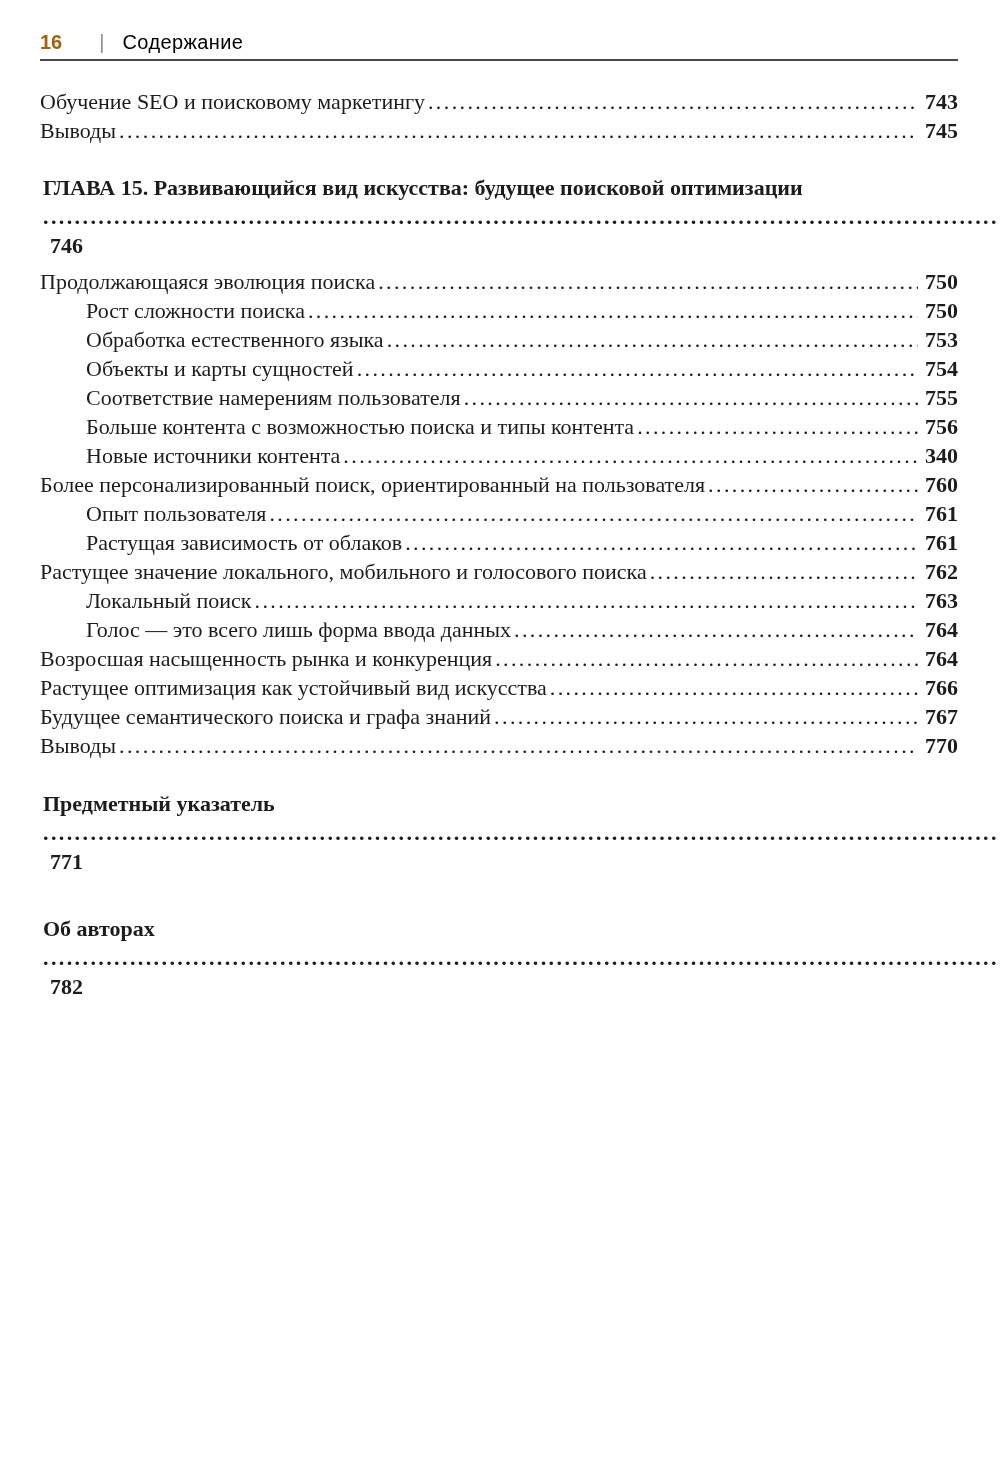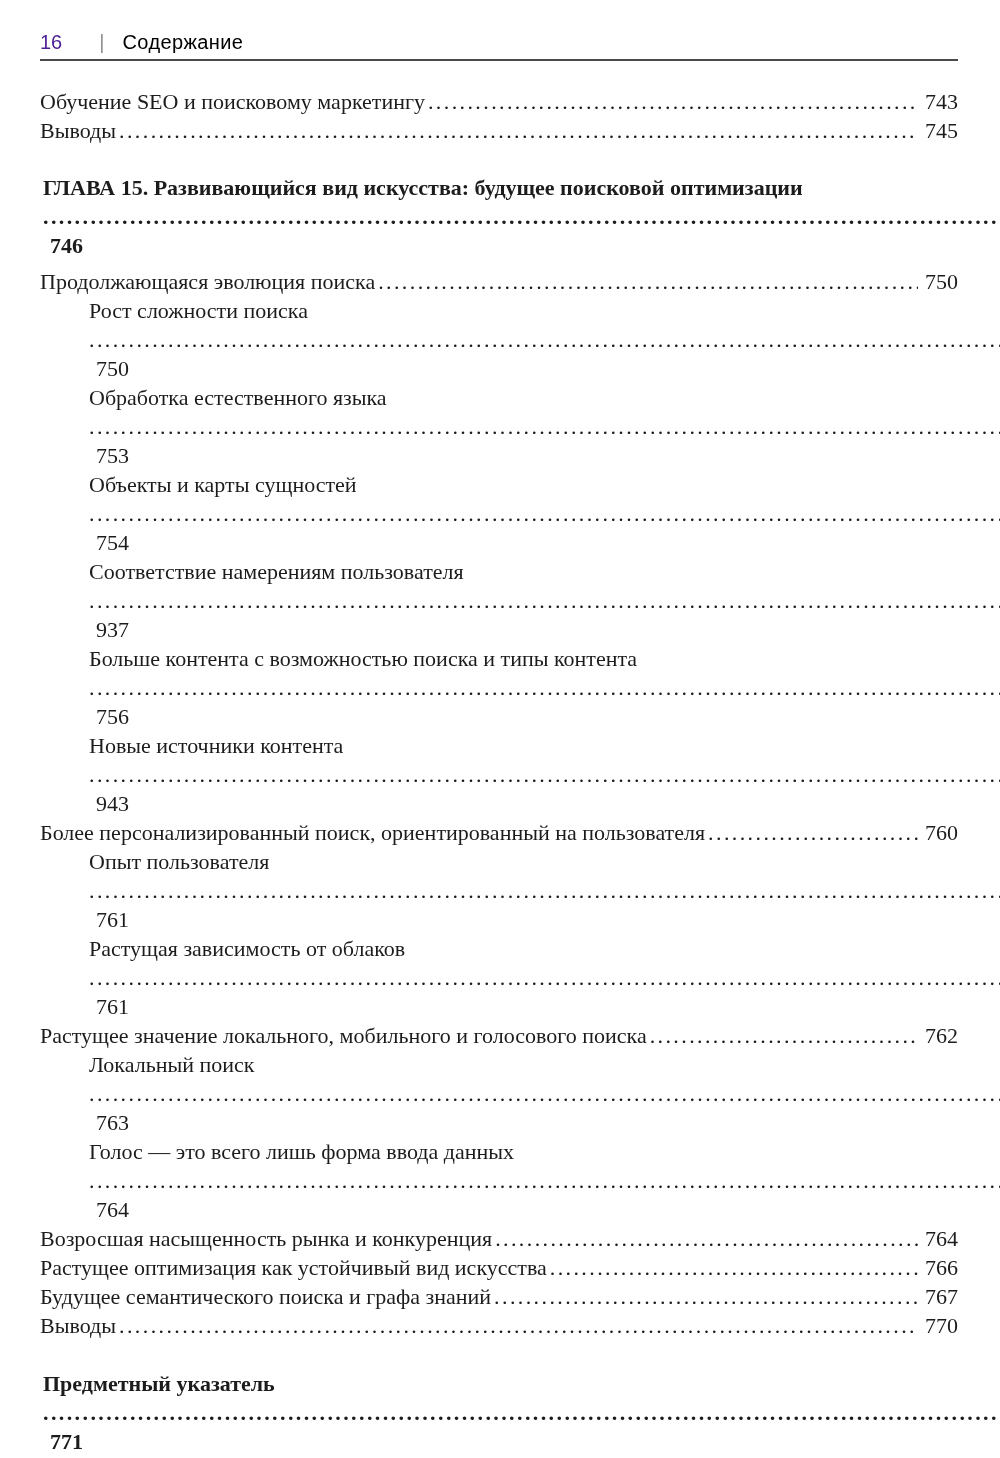--- a/index.html
+++ b/index.html
@@ -22,22 +22,22 @@
   }
   
   .running-head {
     font-family: "Liberation Sans", sans-serif;
     font-size: 20px;
     padding-top: 31px;
     display: flex;
     align-items: baseline;
   }
   .pg-num {
-    font-weight: normal;
-    color: #4c1d95;
+    font-weight: bold;
+    color: #a16207;
   }
   .head-divider {
     color: #8f8f8f;
     margin-left: 37px;
     font-weight: normal;
   }
   .head-title {
     color: #000000;
     margin-left: 18px;
     letter-spacing: 0.4px;
@@ -50,41 +50,42 @@
   
   .toc {
     margin-top: 26px;
     font-size: 22px;
   }
   .toc-row {
     display: flex;
     align-items: baseline;
     line-height: 29px;
   }
-  .toc-row.level-2 { padding-left: 46px; flex-direction: column; }
+  .toc-row.level-2 { padding-left: 46px; }
   .toc-row.bold { font-weight: bold; flex-direction: column; }
   .row-chapter { margin-top: 28px; margin-bottom: 7px; }
   .row-backmatter { margin-top: 29px; }
   .row-backmatter + .row-backmatter { margin-top: 38px; }
   .toc-label { white-space: nowrap; }
   .toc-dots {
     flex: 1 1 auto;
     overflow: hidden;
     white-space: nowrap;
     min-width: 10px;
     margin-left: 3px;
   }
   .toc-dots::after {
     content: "........................................................................................................................................................................................................................................................................................................................";
     letter-spacing: 2.4px;
   }
   .toc-page {
     white-space: nowrap;
     padding-left: 7px;
     text-align: center;
+    font-weight: bold;
   }
 </style>
 </head>
 <body>
 
 <div class="page">
   <header class="running-head">
     <span class="pg-num">16</span>
     <span class="head-divider">|</span>
     <span class="head-title">Содержание</span>
@@ -122,31 +123,31 @@
         <span class="toc-page">753</span>
       </div>
       <div class="toc-row level-2">
         <span class="toc-label">Объекты и карты сущностей</span>
         <span class="toc-dots"></span>
         <span class="toc-page">754</span>
       </div>
       <div class="toc-row level-2">
         <span class="toc-label">Соответствие намерениям пользователя</span>
         <span class="toc-dots"></span>
-        <span class="toc-page">937</span>
+        <span class="toc-page">755</span>
       </div>
       <div class="toc-row level-2">
         <span class="toc-label">Больше контента с возможностью поиска и типы контента</span>
         <span class="toc-dots"></span>
         <span class="toc-page">756</span>
       </div>
       <div class="toc-row level-2">
         <span class="toc-label">Новые источники контента</span>
         <span class="toc-dots"></span>
-        <span class="toc-page">943</span>
+        <span class="toc-page">340</span>
       </div>
       <div class="toc-row level-1">
         <span class="toc-label">Более персонализированный поиск, ориентированный на пользователя</span>
         <span class="toc-dots"></span>
         <span class="toc-page">760</span>
       </div>
       <div class="toc-row level-2">
         <span class="toc-label">Опыт пользователя</span>
         <span class="toc-dots"></span>
         <span class="toc-page">761</span>

